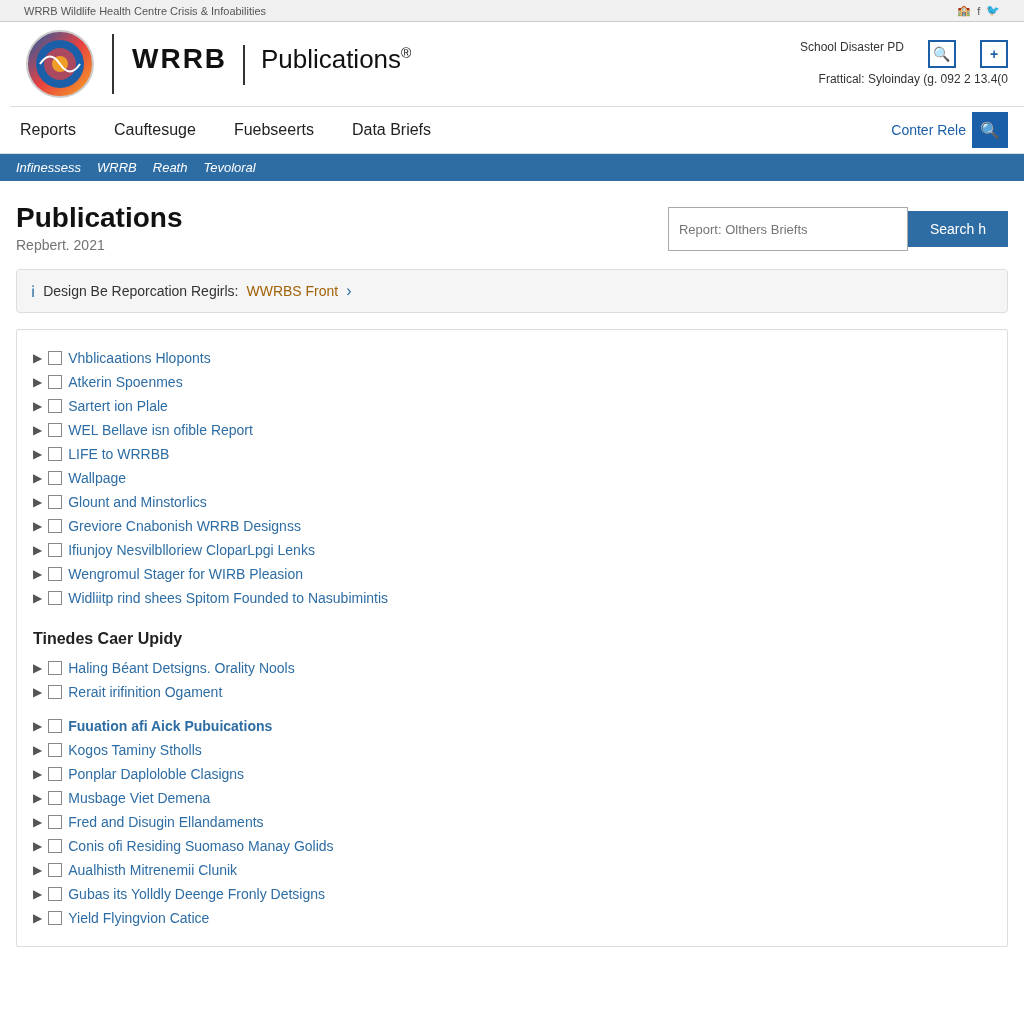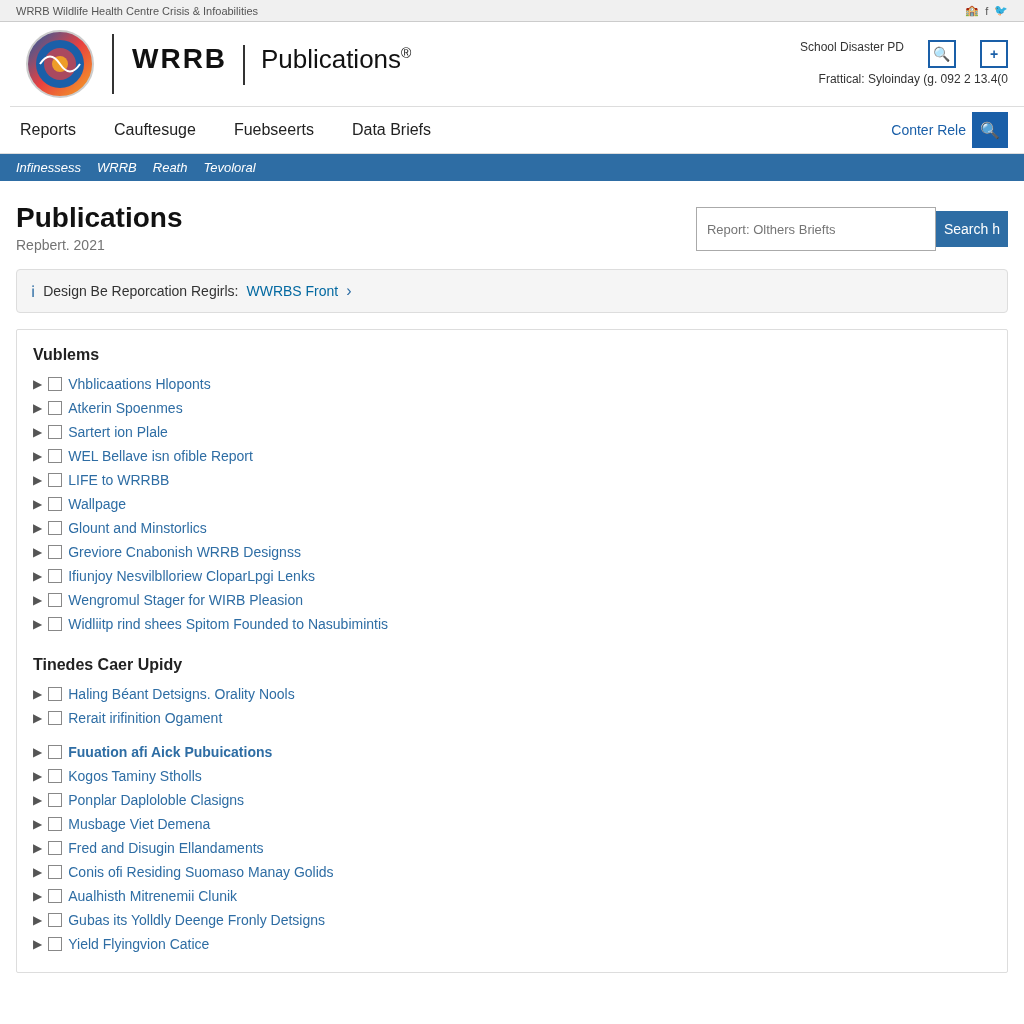--- a/index.html
+++ b/index.html
@@ -2,21 +2,21 @@
 <html><head>
   <meta charset="utf-8">
   <style>
     * { margin: 0; padding: 0; box-sizing: border-box; }
     body { font-family: Arial, sans-serif; font-size: 14px; background: #fff; color: #222; width: 1024px; }
 
     
     .top-bar {
       background: #f0f0f0;
       border-bottom: 1px solid #ccc;
-      padding: 2px 16px;
+      padding: 2px 24px;
       font-size: 12px;
       color: #555;
       display: flex;
       align-items: center;
       justify-content: space-between;
       height: 22px;
     }
     .top-bar-left { font-size: 11px; }
     .top-bar-right { display: flex; gap: 6px; align-items: center; font-size: 11px; }
 
@@ -165,21 +165,21 @@
       border: 1px solid #aaa;
       padding: 16px 10px;
       font-size: 13px;
       outline: none;
     }
     .search-btn {
       background: #2e6da4;
       color: white;
       border: none;
       height: 36px;
-      padding: 0 8px;
+      padding: 0 22px;
       font-size: 14px;
       cursor: pointer;
       white-space: nowrap;
     }
 
     
     .info-box {
       background: #f5f5f5;
       border: 1px solid #ddd;
       border-radius: 4px;
@@ -190,21 +190,21 @@
       gap: 8px;
       font-size: 14px;
       color: #333;
     }
     .info-icon {
       color: #2e6da4;
       font-size: 16px;
       flex-shrink: 0;
     }
     .info-link {
-      color: #0369a1;
+      color: #a16207;
       cursor: pointer;
       text-decoration: none;
       text-align: right;
     }
     .info-arrow { color: #2e6da4; font-size: 16px; }
 
     
     .content-area {
       border: 1px solid #ddd;
       border-radius: 2px;
@@ -327,21 +327,20 @@
 
   <div class="info-box">
     <span class="info-icon">ℹ</span>
     <span>Design Be Reporcation Regirls:</span>
     <a class="info-link">WWRBS Front</a>
     <span class="info-arrow">›</span>
   </div>
 
   <div class="content-area">
 
-    <div class="section-title">Vublems</div>
 
     <div>
       <div class="list-item">
         <span class="list-arrow">▶</span>
         <span class="list-checkbox"></span>
         <a class="list-link">Vhblicaations Hloponts</a>
       </div>
       <div class="list-item">
         <span class="list-arrow">▶</span>
         <span class="list-checkbox"></span>

